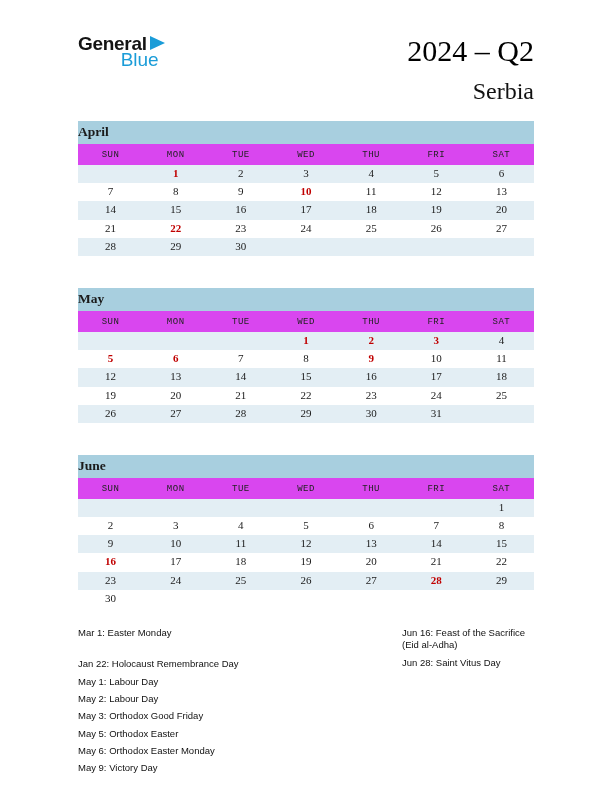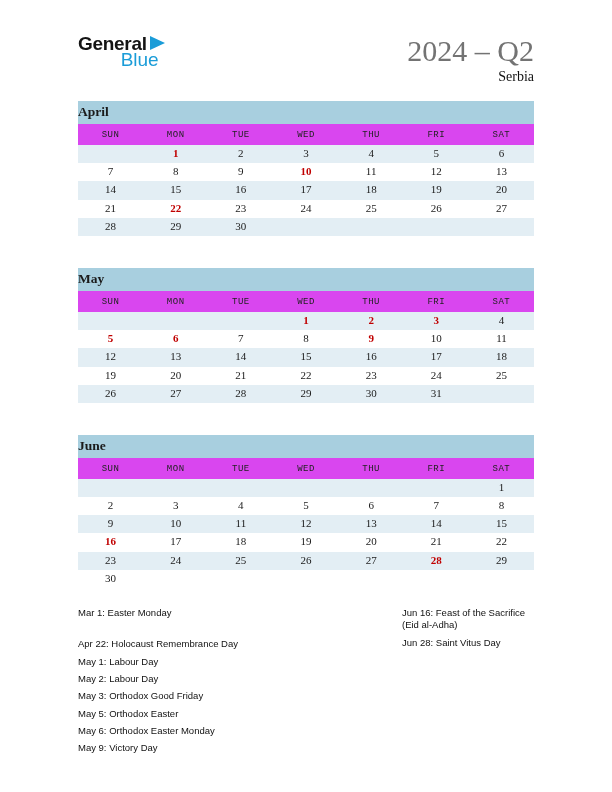--- a/index.html
+++ b/index.html
@@ -9,22 +9,22 @@
   .page { width:612px; height:792px; padding:34px 78px 0 78px; overflow:hidden; position:relative; }
 
   
   .top-header { display:flex; justify-content:space-between; align-items:flex-start; }
   .logo { font-family:"Liberation Sans", sans-serif; line-height:1; }
   .logo-row { display:flex; align-items:center; }
   .logo-general { font-weight:bold; font-size:19px; color:#141414; letter-spacing:-0.3px; }
   .logo-tri { margin-left:3px; margin-top:2px; }
   .logo-blue { font-size:19px; color:var(--logo-blue,#1a9cd8); text-align:right; margin-top:-3px; padding-right:6px; }
   .title-block { text-align:right; }
-  .page-title { font-size:30px; line-height:1.1; color:#737373; }
-  .page-subtitle { font-size:14px; margin-top:2px; color:#111; }
+  .page-title { font-size:30px; line-height:1.1; color:#000000; }
+  .page-subtitle { font-size:24px; margin-top:11px; color:#111; }
 
   
   .months { margin-top:14px; }
   .month { margin-top:32px; }
   .month:first-child { margin-top:16px; }
   .month-title { background:var(--header-bar,#a8cfdf); text-align:left; font-weight:bold;
                  font-size:13.5px; padding:3px 0 4px; color:#1a1a1a; }
   .week { display:grid; grid-template-columns:repeat(7,1fr); }
   .week.shaded { background:var(--row-shade,#e3eef4); }
   .dayhead { background:#d946ef;font-family:Liberation Mono, monospace; }
@@ -242,21 +242,21 @@
           <div class="day"></div>
           <div class="day"></div>
           <div class="day"></div>
         </div>
       </section>
     </div>
 
   <div class="holidays">
     <div class="holiday-col-left">
         <div class="holiday-item">Mar 1: Easter Monday</div>
-        <div class="holiday-item">Apr 22: Holocaust Remembrance Day</div>
+        <div class="holiday-item">Jan 22: Holocaust Remembrance Day</div>
         <div class="holiday-item">May 1: Labour Day</div>
         <div class="holiday-item">May 2: Labour Day</div>
         <div class="holiday-item">May 3: Orthodox Good Friday</div>
         <div class="holiday-item">May 5: Orthodox Easter</div>
         <div class="holiday-item">May 6: Orthodox Easter Monday</div>
         <div class="holiday-item">May 9: Victory Day</div>
       </div>
     <div class="holiday-col-right">
         <div class="holiday-item">Jun 16: Feast of the Sacrifice (Eid al-Adha)</div>
         <div class="holiday-item">Jun 28: Saint Vitus Day</div>

